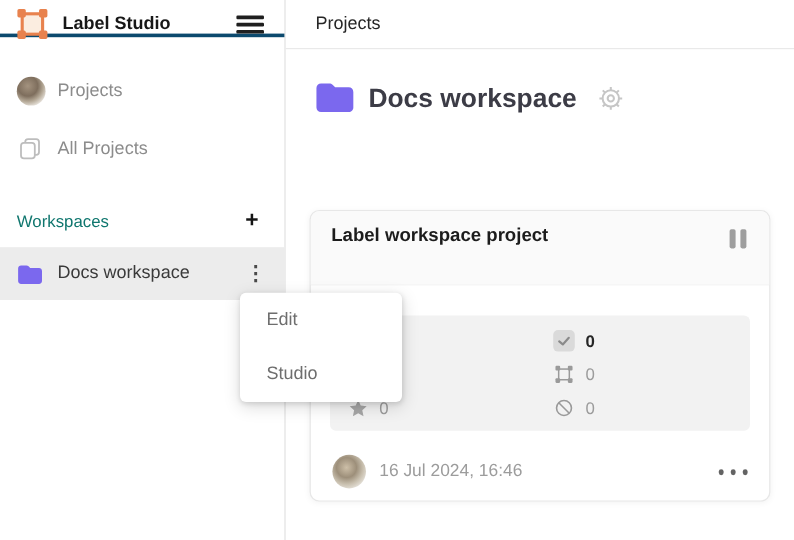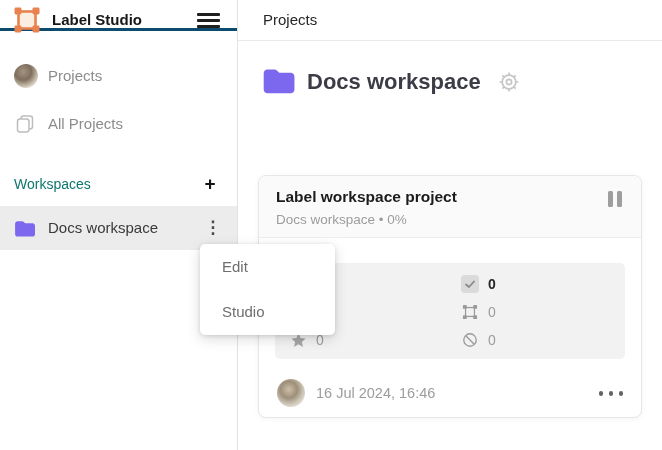--- a/index.html
+++ b/index.html
@@ -139,21 +139,20 @@
         <circle cx="12" cy="12" r="6.8"></circle>
         <circle cx="12" cy="12" r="2.6"></circle>
         <path d="M12 2.5v3M12 18.5v3M2.5 12h3M18.5 12h3M5.3 5.3l2.1 2.1M16.6 16.6l2.1 2.1M18.7 5.3l-2.1 2.1M7.4 16.6l-2.1 2.1"></path>
       </g>
     </svg>
   </div>
 
   <div class="card">
     <div class="card-header">
       <div class="card-title">Label workspace project</div>
-      <div class="card-subtitle">Docs workspace • 0%</div>
       <div class="pause-icon">
           <span></span>
           <span></span>
         </div>
     </div>
 
     <div class="stats-box">
       <div class="stats-col left">
         <div class="stat-row"></div>
         <div class="stat-row"></div>

